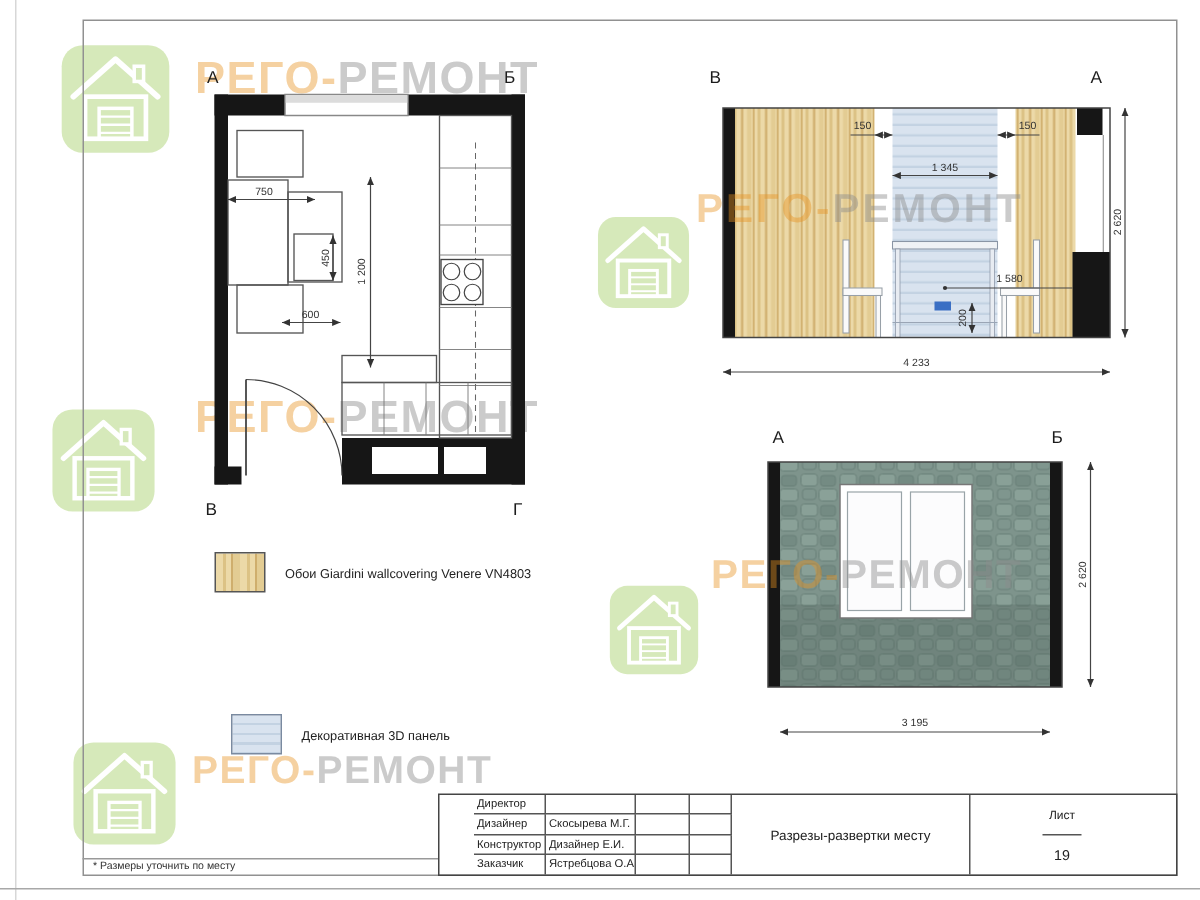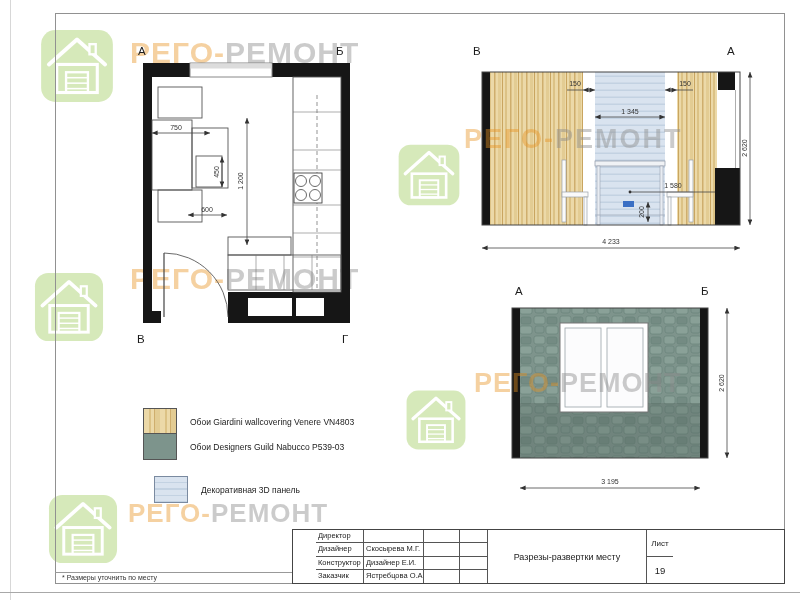--- a/index.html
+++ b/index.html
@@ -43,21 +43,21 @@
            grid-template-rows:repeat(4,1fr);box-sizing:border-box;}
   .tb-cell{border-right:1px solid #555;border-bottom:1px solid #555;font-size:7.5px;color:#222;
            padding:1px 0 0 2px;overflow:hidden;white-space:nowrap;box-sizing:border-box;}
   .tb-cell.lastrow{border-bottom:none;}
   .tb-title{width:159px;border-right:1px solid #555;display:flex;align-items:center;justify-content:center;
             font-size:9px;color:#222;box-sizing:border-box;text-align:center;}
   .tb-logo{width:135px;border-right:1px solid #555;display:flex;align-items:center;justify-content:center;
            font-weight:700;font-size:16px;letter-spacing:.5px;box-sizing:border-box;white-space:nowrap;}
   .tb-logo .brand-o{color:#f2a400;}
   .tb-logo .brand-b{color:#111;}
-  .tb-sheet{width:26px;display:flex;flex-direction:column;box-sizing:border-box;}
+  .tb-sheet{width:26px;display:flex;flex-direction:column;box-sizing:border-box;margin-left:48px;}
   .tb-sheet-label{flex:1;border-bottom:1px solid #555;display:flex;align-items:center;justify-content:center;
                   font-size:8px;color:#222;}
   .tb-sheet-num{flex:1;display:flex;align-items:center;justify-content:center;font-size:9.5px;color:#222;}
 </style>
 </head>
 <body>
 
 <div class="stage">
 
   <svg width="0" height="0" style="position:absolute" aria-hidden="true">
@@ -314,27 +314,23 @@
 
     <g>
       <line class="dimline" x1="272" y1="33" x2="272" y2="183" marker-start="url(#aB)" marker-end="url(#aB)"></line>
       <text class="dim" transform="rotate(-90 269 108)" x="269" y="108" text-anchor="middle">2 620</text>
 
       <line class="dimline" x1="65" y1="213" x2="245" y2="213" marker-start="url(#aB)" marker-end="url(#aB)"></line>
       <text class="dim" x="155" y="209" text-anchor="middle">3 195</text>
     </g>
   </svg>
 
-  <div class="legend-item" style="left:143px;top:408px">
+  <div class="legend-item" style="left:143px;top:368px">
     <div class="swatch sw-wood"></div>
     <div class="legend-label">Обои Giardini wallcovering Venere VN4803</div>
-  </div>
-  <div class="legend-item" style="left:143px;top:433px">
-    <div class="swatch sw-teal"></div>
-    <div class="legend-label">Обои Designers Guild Nabucco P539-03</div>
   </div>
   <div class="legend-item" style="left:154px;top:476px">
     <div class="swatch sw-panel"></div>
     <div class="legend-label">Декоративная 3D панель</div>
   </div>
 
   <div class="tblock">
     <div class="tb-left">
       <div class="tb-cell">Директор</div>
       <div class="tb-cell"></div>

